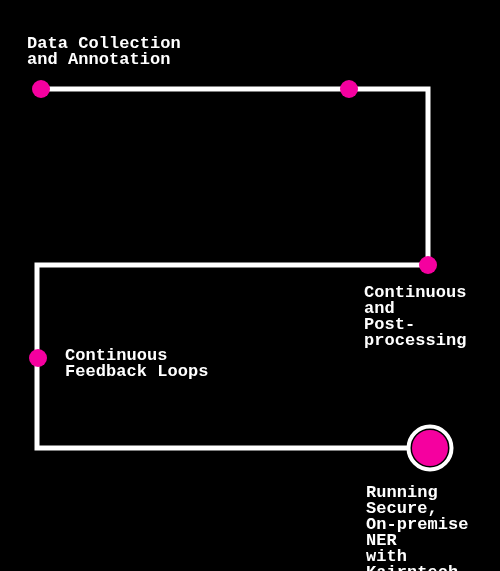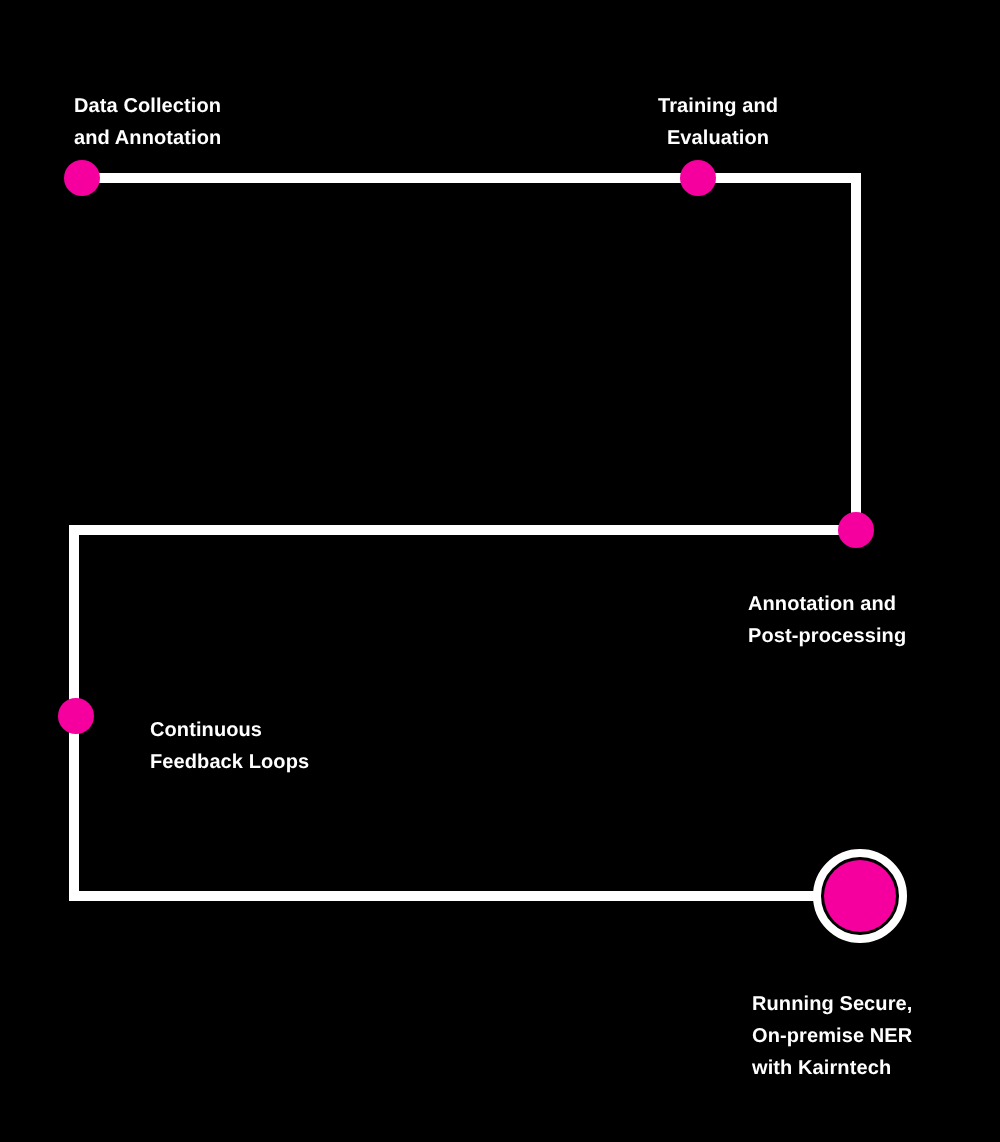--- a/index.html
+++ b/index.html
@@ -20,27 +20,27 @@
     position: absolute;
     left: 0;
     top: 0;
     width: 500px;
     height: 571px;
     display: block;
   }
   .node-label {
     position: absolute;
     color: #ffffff;
-    font-family: Liberation Sans, sans-serif;
+    font-family: Liberation Mono, monospace;
     font-weight: bold;
-    font-size: 10px;
+    font-size: 17px;
     line-height: 16px;
     letter-spacing: 0.05px;
     white-space: pre-line;
-    margin: 10px;
+    margin: 0;
   }
   .label-data-collection {
     left: 27px;
     top: 36px;
     text-align: left;
   }
   .label-training {
     left: 285px;
     top: 36px;
     width: 128px;
@@ -76,24 +76,22 @@
     <circle cx="349" cy="89" r="9" fill="#f5009f"></circle>
     <circle cx="428" cy="265" r="9" fill="#f5009f"></circle>
     <circle cx="38" cy="358" r="9" fill="#f5009f"></circle>
     <circle cx="430" cy="448" r="21.5" fill="#000000" stroke="#ffffff" stroke-width="4"></circle>
     <circle cx="430" cy="448" r="18" fill="#f5009f"></circle>
   </svg>
 
   <div class="node-label label-data-collection" style="color: rgb(255, 255, 255);">Data Collection
 and Annotation</div>
 
-  <div class="node-label label-training" style="color: rgb(255, 255, 255);">Training and
-Evaluation</div>
 
-  <div class="node-label label-deployment" style="color: rgb(255, 255, 255);">Annotation and
+  <div class="node-label label-deployment" style="color: rgb(255, 255, 255);">Continuous and
 Post-processing</div>
 
   <div class="node-label label-feedback" style="color: rgb(255, 255, 255);">Continuous
 Feedback Loops</div>
 
   <div class="node-label label-final" style="color: rgb(255, 255, 255);">Running Secure,
 On-premise NER
 with Kairntech</div>
 
 </div>

